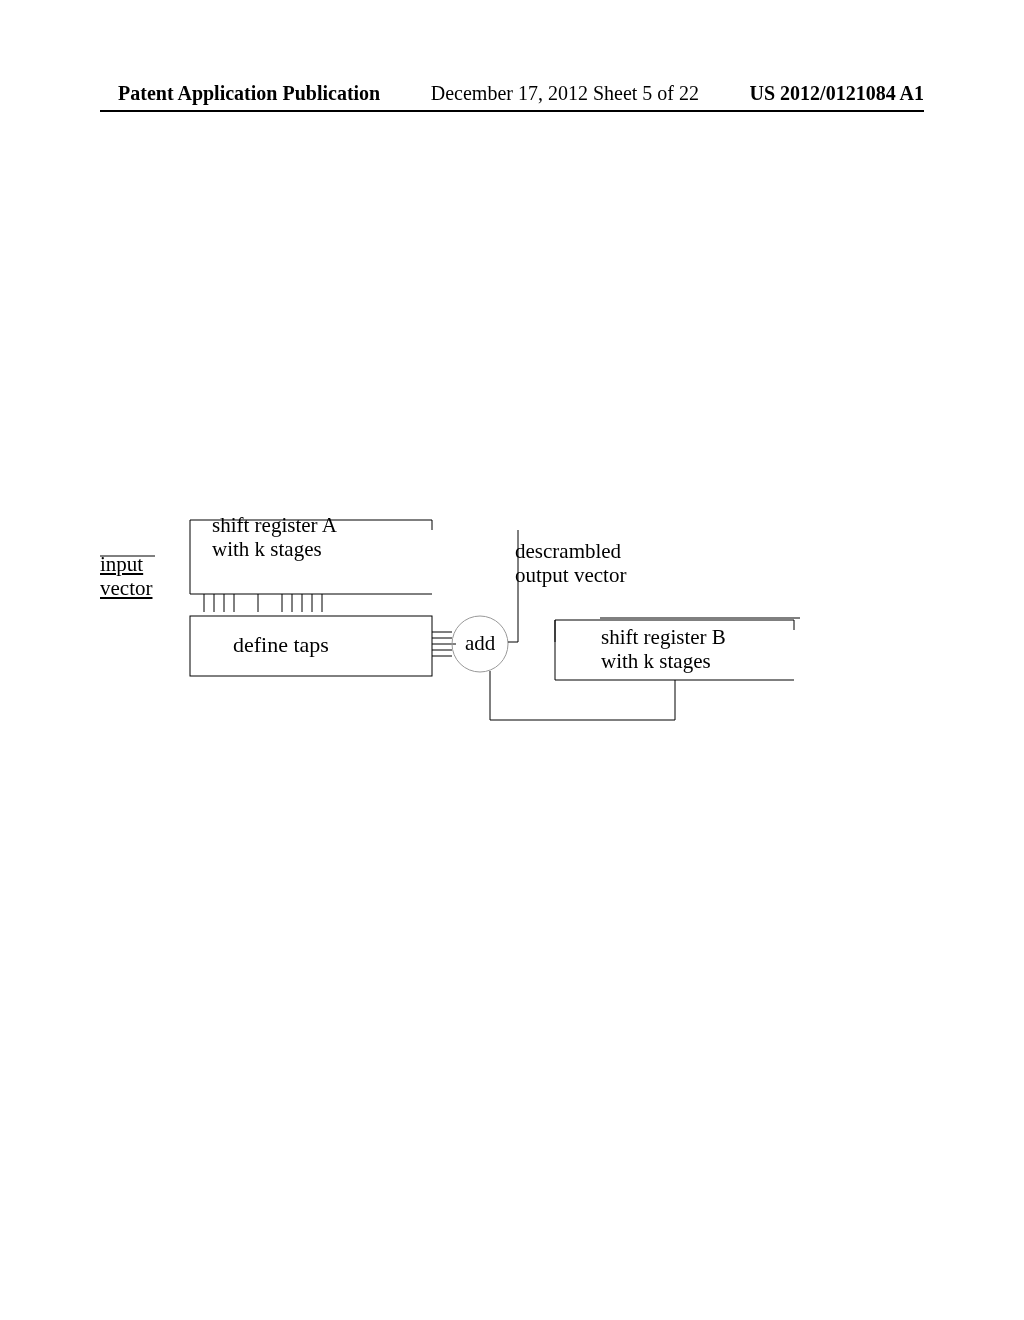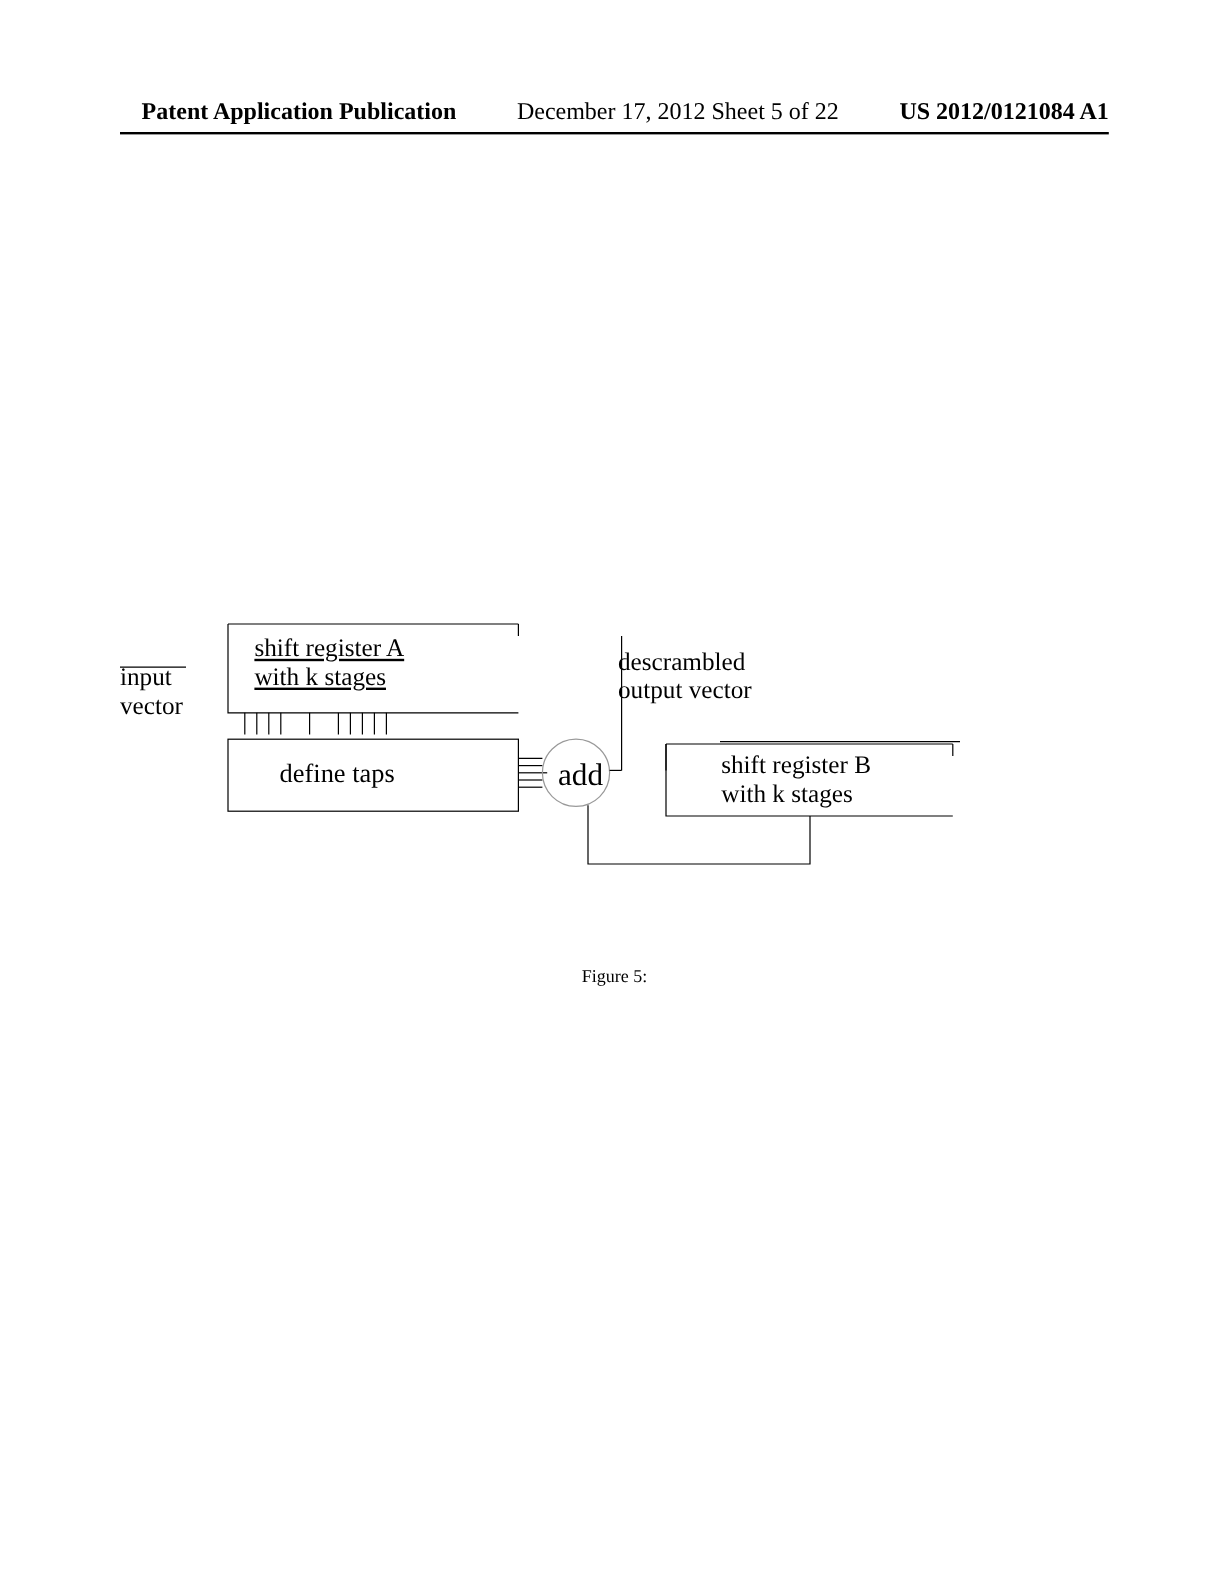--- a/index.html
+++ b/index.html
@@ -75,26 +75,26 @@
 
   <div class="header">
     <span class="left">Patent Application Publication</span>
     <span class="mid">December 17, 2012  Sheet 5 of 22</span>
     <span class="right">US 2012/0121084 A1</span>
   </div>
   <div class="header-rule"></div>
 
   <div class="diagram">
 
-    <div class="lbl" style="left:0px;   top:62px;">input
+    <div class="lbl" style="left:0px;   top:62px;text-decoration:underline;">input
 vector</div>
-    <div class="lbl" style="left:112px; top:38px;text-decoration:underline;">shift register A
+    <div class="lbl" style="left:112px; top:23px;">shift register A
 with k stages</div>
     <div class="lbl" style="left:133px; top:142px; font-size:22px;text-align:right;">define taps</div>
-    <div class="lbl" style="left:365px; top:141px; font-size:26px;">add</div>
+    <div class="lbl" style="left:365px; top:141px; font-size:21px;">add</div>
     <div class="lbl" style="left:415px; top:49px;">descrambled
 output vector</div>
     <div class="lbl" style="left:501px; top:135px;">shift register B
 with k stages</div>
 
     <svg width="824" height="300" style="position:absolute;left:0;top:0">
 
       <line class="stroke" x1="0" y1="66" x2="55" y2="66"></line>
 
       <polyline class="stroke" points="90,30 90,104 332,104"></polyline>
@@ -145,14 +145,13 @@
       <line class="stroke" x1="460" y1="128" x2="460" y2="128"></line>
 
       <line class="stroke" x1="460" y1="128" x2="460" y2="128"></line>
       <line class="stroke" x1="455" y1="128" x2="455" y2="128"></line>
 
       <line class="stroke" x1="500" y1="128" x2="700" y2="128"></line>
 
     </svg>
   </div>
 
-  <div class="caption">Figure 5:</div>
 </div>
 
 </body></html>

